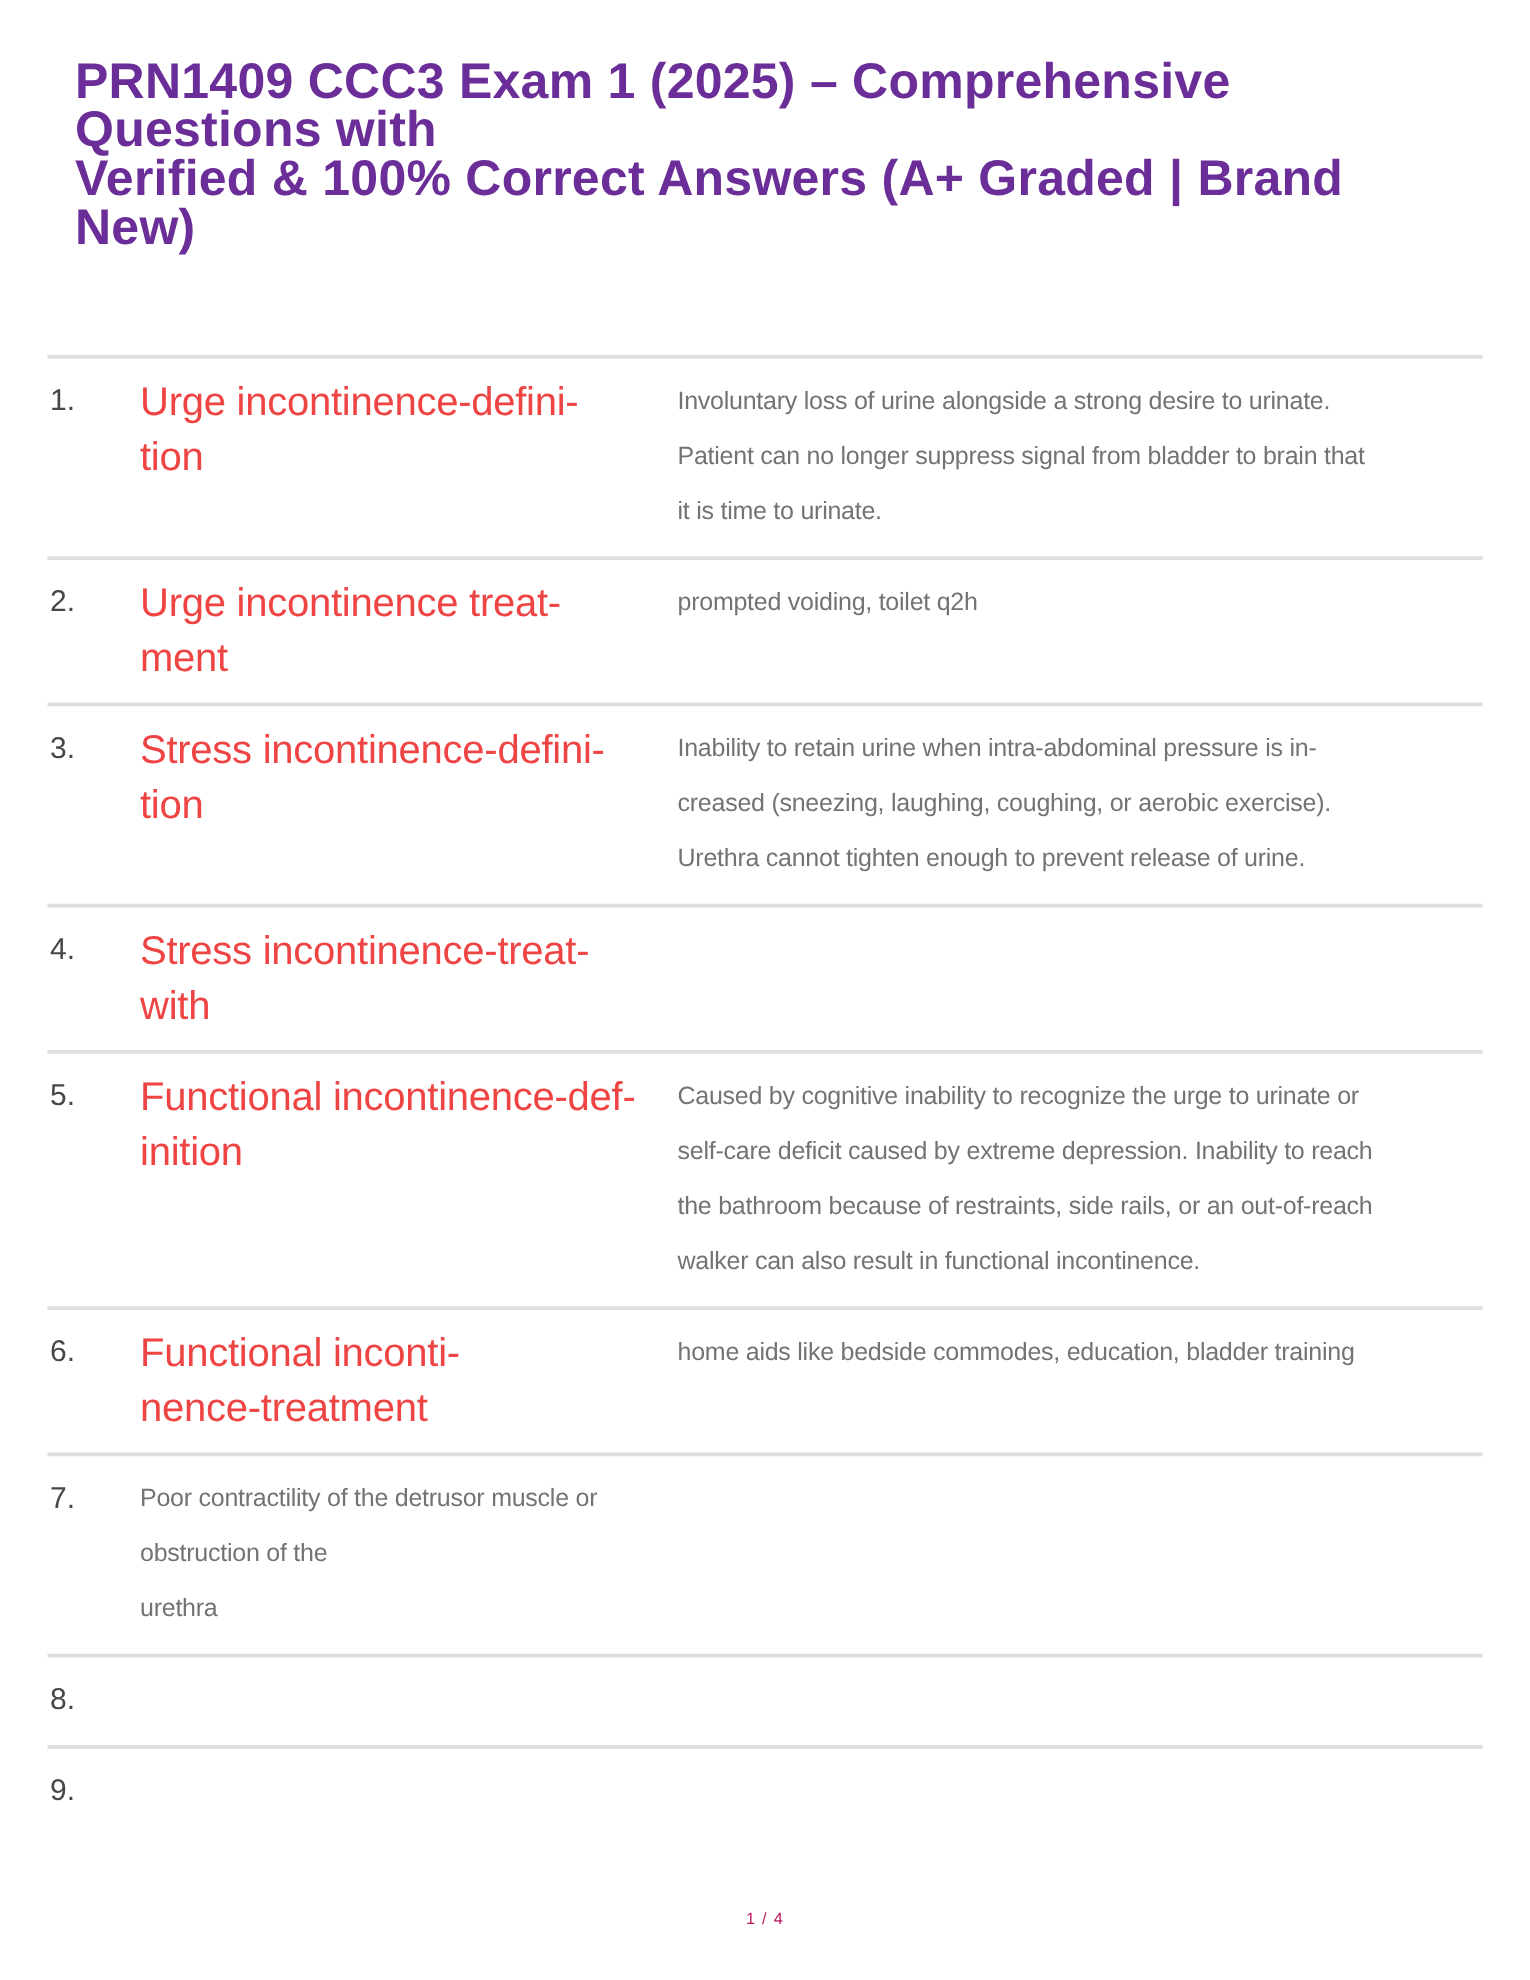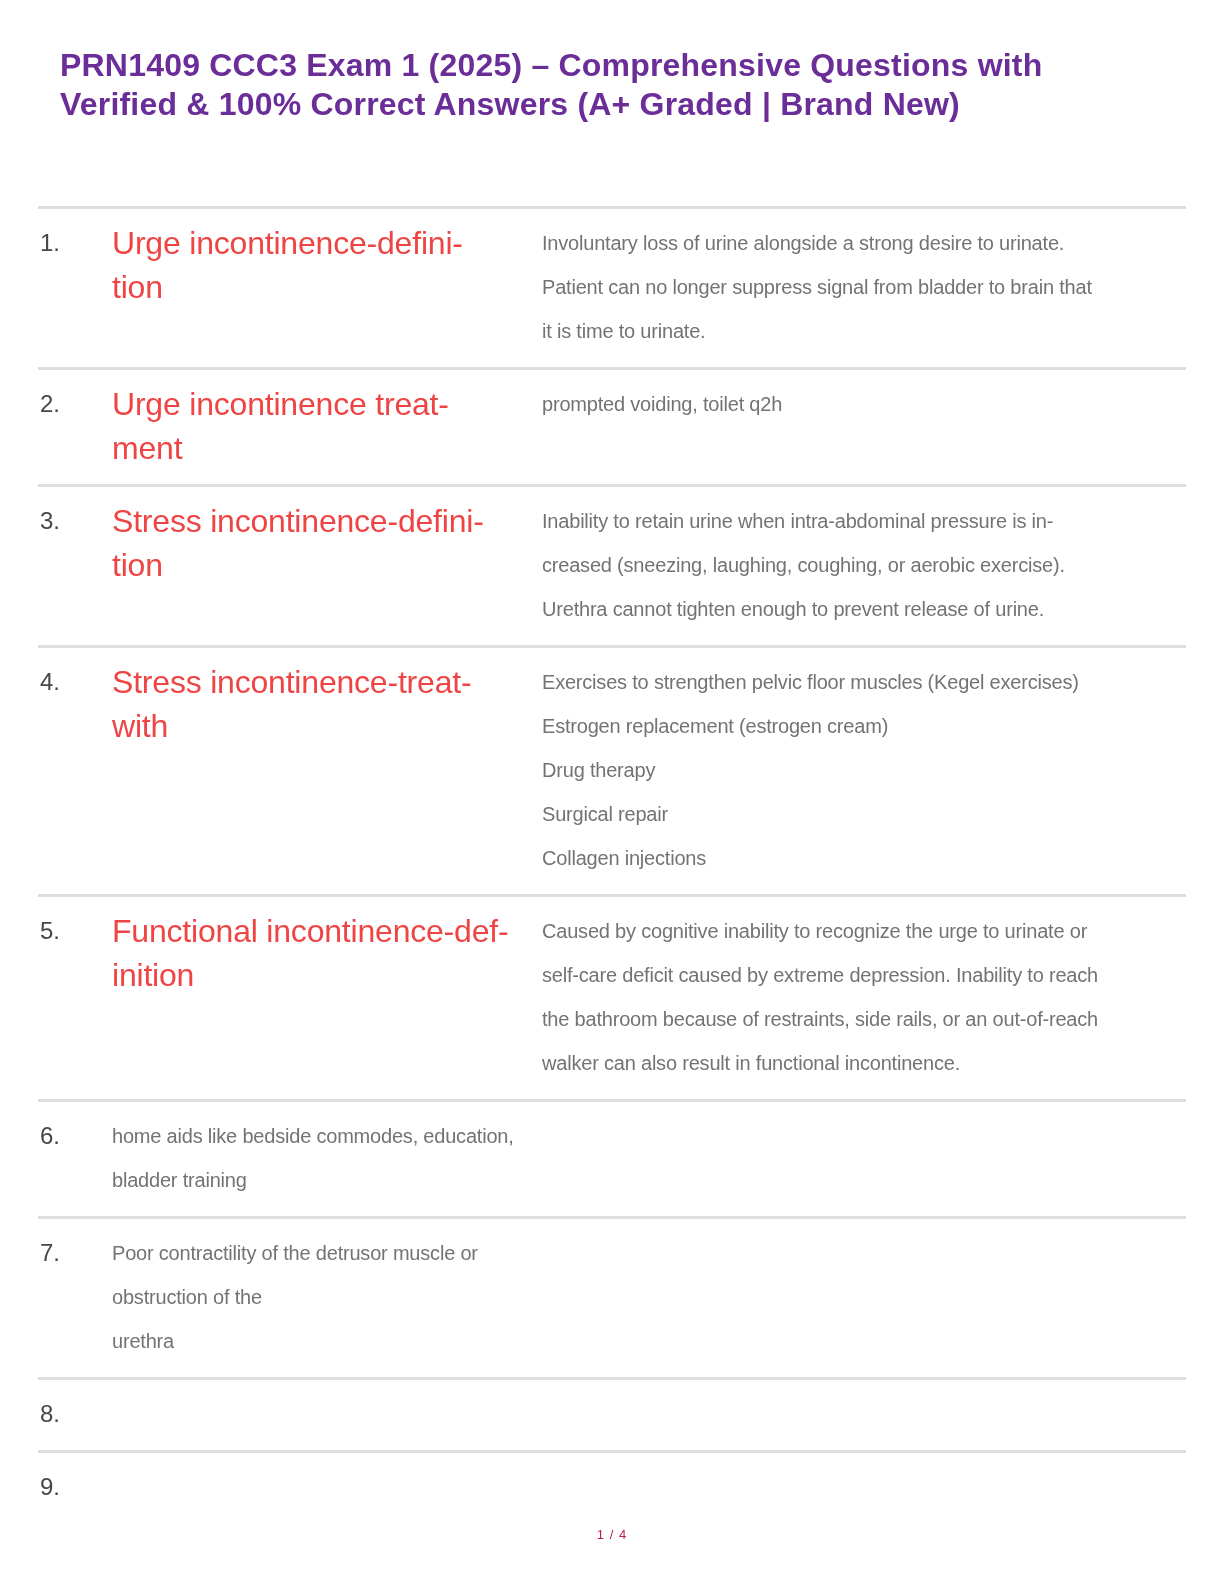--- a/index.html
+++ b/index.html
@@ -13,21 +13,21 @@
     height: 1584px;
     background: #ffffff;
     font-family: "Liberation Sans", sans-serif;
     overflow: hidden;
     box-sizing: border-box;
     padding: 46px 38px 0 38px;
   }
   .page-title {
     margin: 0 0 0 22px;
     max-width: 1110px;
-    font-size: 32px;
+    font-size: 40px;
     line-height: 39px;
     font-weight: bold;
     color: #6B2D98;
     white-space: pre-line;
     letter-spacing: 0.2px;
   }
   .qa-list {
     margin-top: 82px;
   }
   .qa-row {
@@ -103,39 +103,36 @@
 tion</div>
       <div class="item-answer">Inability to retain urine when intra-abdominal pressure is in-
 creased (sneezing, laughing, coughing, or aerobic exercise).
 Urethra cannot tighten enough to prevent release of urine.</div>
     </div>
 
     <div class="qa-row">
       <div class="item-number">4.</div>
       <div class="item-term">Stress incontinence-treat-
 with</div>
-      <div class="item-answer">Exercises to strengthen pelvic floor muscles (Kegel exercises)
-Estrogen replacement (estrogen cream)
-Drug therapy
-Surgical repair
-Collagen injections</div>
     </div>
 
     <div class="qa-row">
       <div class="item-number">5.</div>
       <div class="item-term">Functional incontinence-def-
 inition</div>
       <div class="item-answer">Caused by cognitive inability to recognize the urge to urinate or
 self-care deficit caused by extreme depression. Inability to reach
 the bathroom because of restraints, side rails, or an out-of-reach
 walker can also result in functional incontinence.</div>
     </div>
 
     <div class="qa-row">
       <div class="item-number">6.</div>
+      <div class="item-term">Functional inconti-
+nence-treatment</div>
       <div class="item-answer">home aids like bedside commodes, education, bladder training</div>
     </div>
 
     <div class="qa-row">
       <div class="item-number">7.</div>
       <div class="item-answer">Poor contractility of the detrusor muscle or obstruction of the
 urethra</div>
     </div>
 
     <div class="qa-row">

